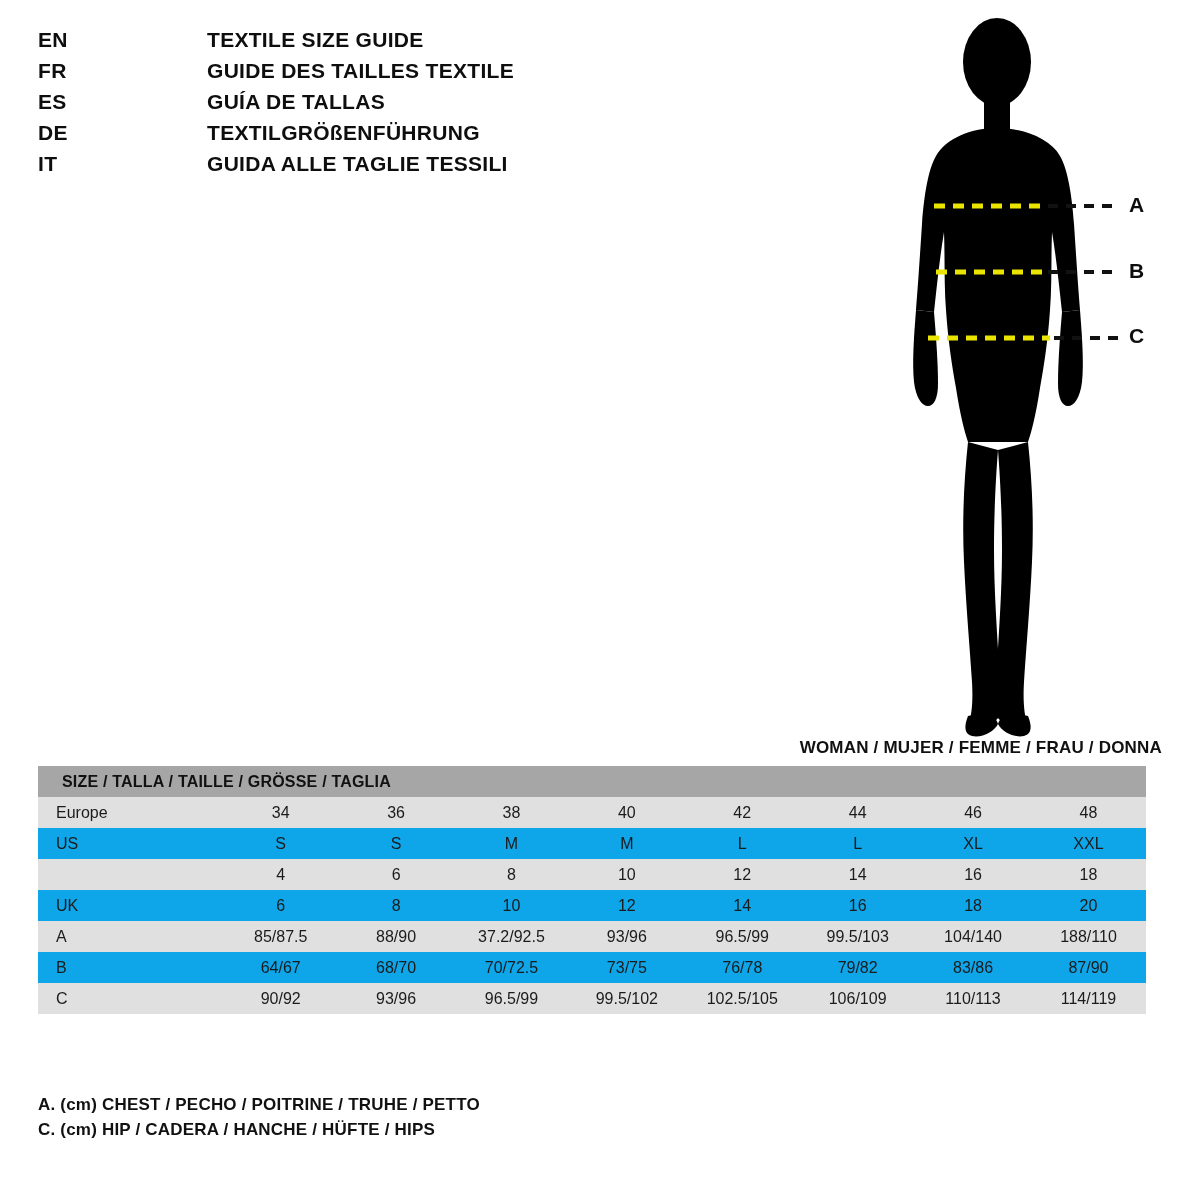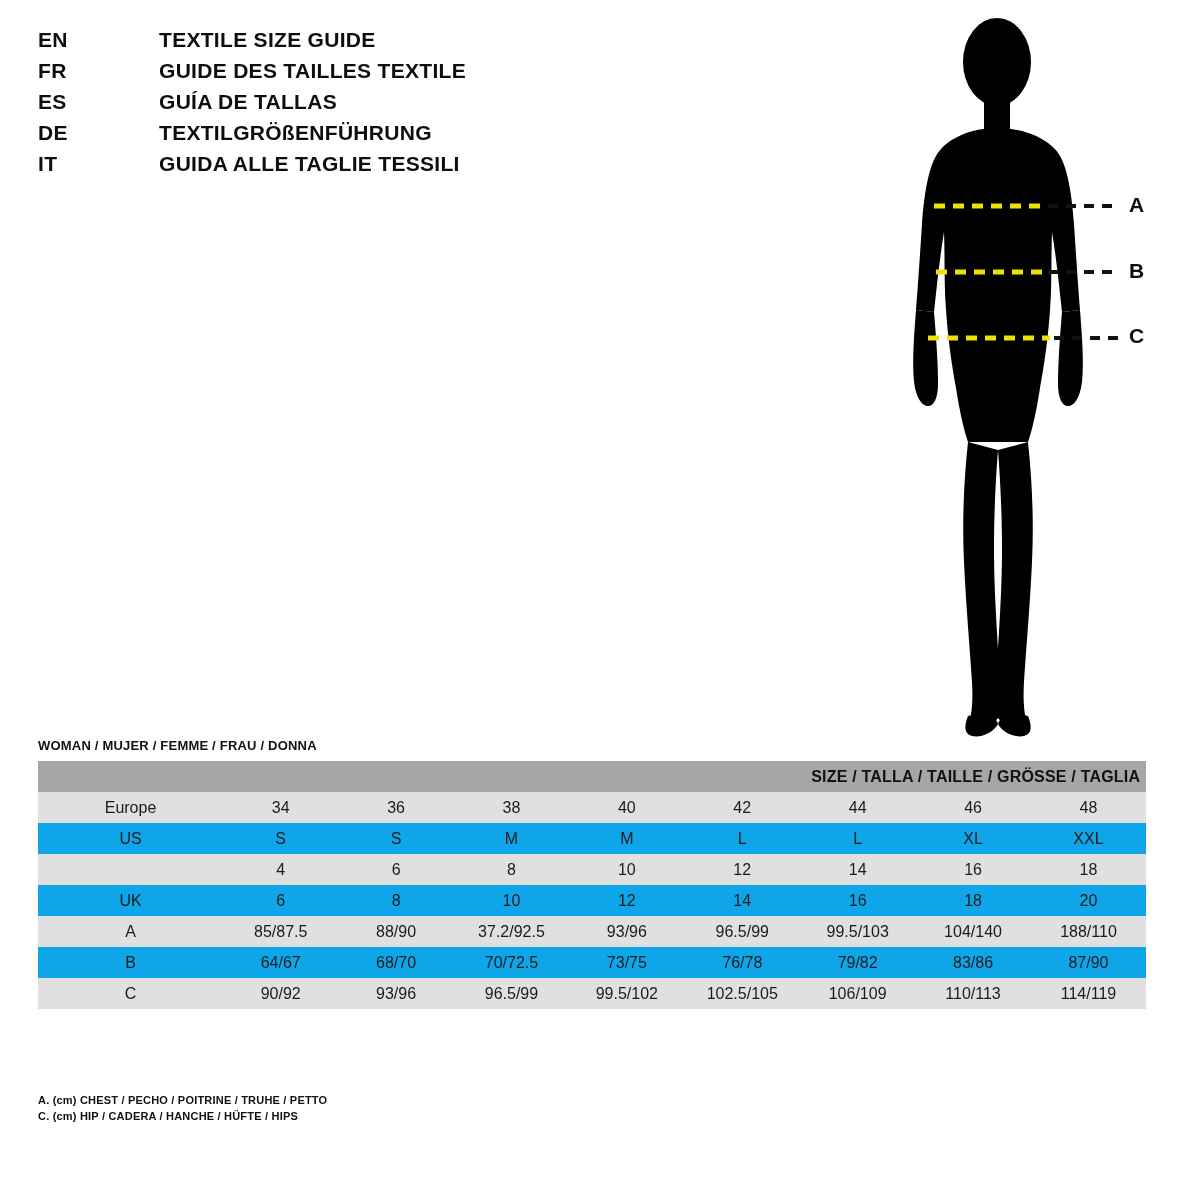--- a/index.html
+++ b/index.html
@@ -38,20 +38,21 @@
     font-weight: bold;
     letter-spacing: 0.3px;
     color: #0e0e0e;
   }
   .title-text {
     font-size: 21px;
     font-weight: bold;
     letter-spacing: 0.3px;
     color: #0e0e0e;
     white-space: nowrap;
+    margin-left: 48px;
   }
 
   
   .figure {
     position: absolute;
     left: 860px;
     top: 10px;
     width: 330px;
     height: 740px;
   }
@@ -68,68 +69,69 @@
   .lbl-c { left: 1129px; top: 324px; }
 
   
   .table-wrap {
     position: absolute;
     left: 38px;
     top: 738px;
     width: 1124px;
   }
   .woman-head {
-    font-size: 13px;
+    font-size: 17px;
     font-weight: bold;
     letter-spacing: 0.2px;
     margin-bottom: 8px;
     color: #111;
+    text-align: right;
   }
   table.size {
     border-collapse: collapse;
     width: 1108px;
     table-layout: fixed;
   }
   table.size col.c0 { width: 185px; }
   table.size col.cx { width: 115.4px; }
   table.size th, table.size td {
     font-size: 16px;
     height: 31px;
     padding: 0 6px;
     text-align: center;
     color: #1b1b1b;
     font-weight: normal;
     white-space: nowrap;
   }
   table.size th.hdr {
-    text-align: right;
+    text-align: left;
     font-weight: bold;
     font-size: 16px;
     letter-spacing: 0.2px;
     background: #a6a6a6;
     color: #111;
-    padding-left: 14px;
+    padding-left: 24px;
   }
   table.size td.rowlab {
-    text-align: center;
-    padding-left: 6px;
+    text-align: left;
+    padding-left: 18px;
   }
   tr.band-dark td { background: #e0e0e0; }
   tr.band-light td { background: #0ea5e9; }
   tr.head-row th { background: #a6a6a6; }
 
   
   .notes {
     position: absolute;
     left: 38px;
     top: 1092px;
     width: 900px;
   }
   .note {
-    font-size: 11px;
+    font-size: 17px;
     font-weight: bold;
     letter-spacing: 0.2px;
     line-height: 1.48;
     color: #111;
   }
 </style>
 </head>
 <body>
 
 <div class="page">

